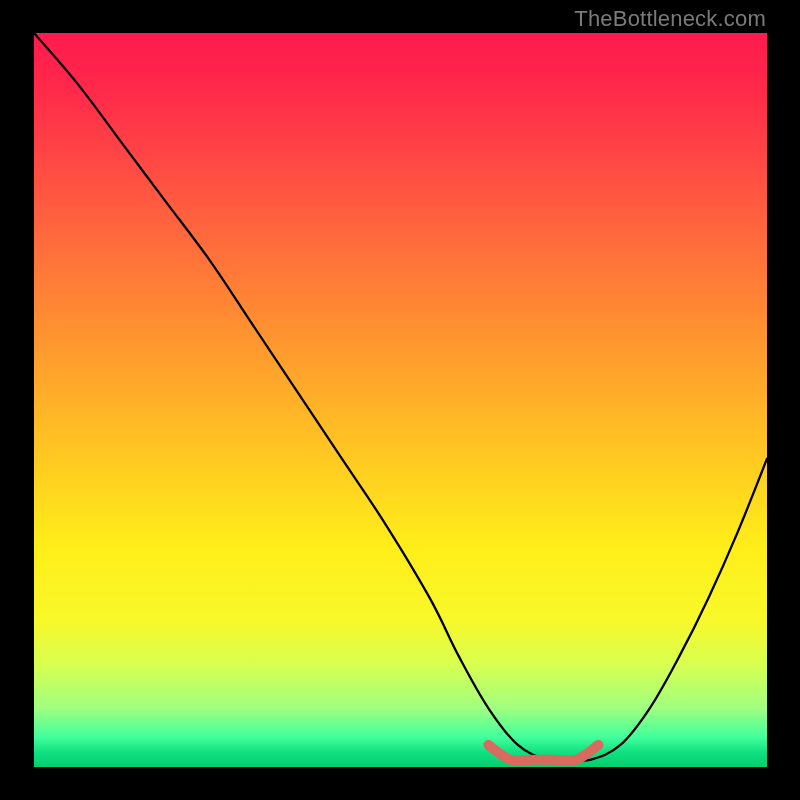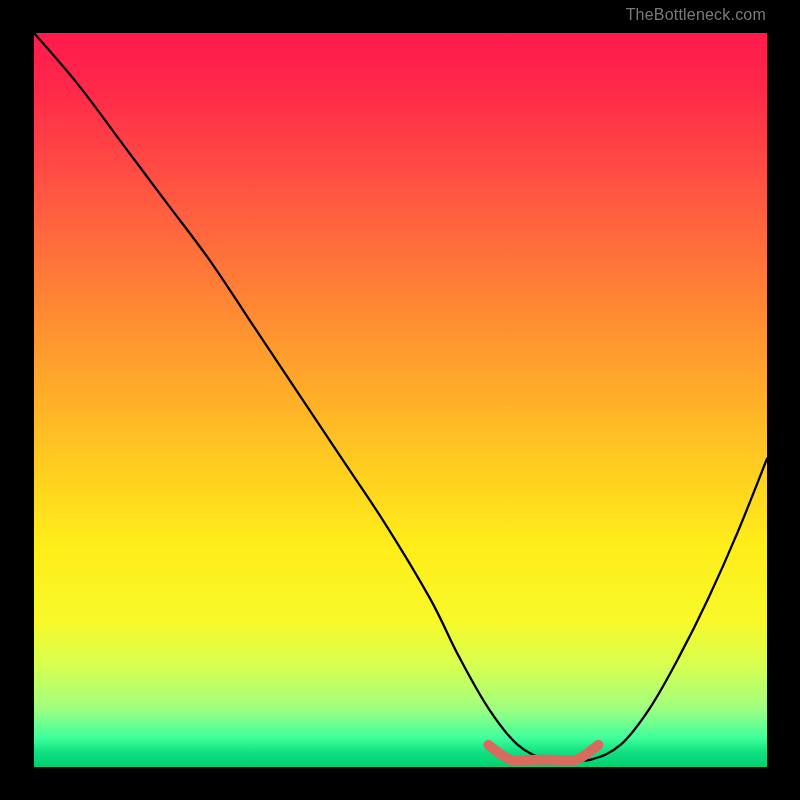--- a/index.html
+++ b/index.html
@@ -37,21 +37,21 @@
       #a0ff80 92%,
       #40ff9c 96%,
       #10e080 98%,
       #00d070 100%);
   }
   .watermark {
     position: absolute;
     top: 6px;
     right: 34px;
     color: #7a7a7a;
-    font-size: 16px;
+    font-size: 22px;
     font-weight: 500;
     letter-spacing: 0.2px;
     user-select: none;
   }
   svg.curve {
     position: absolute;
     left: 0;
     top: 0;
     width: 733px;
     height: 734px;

